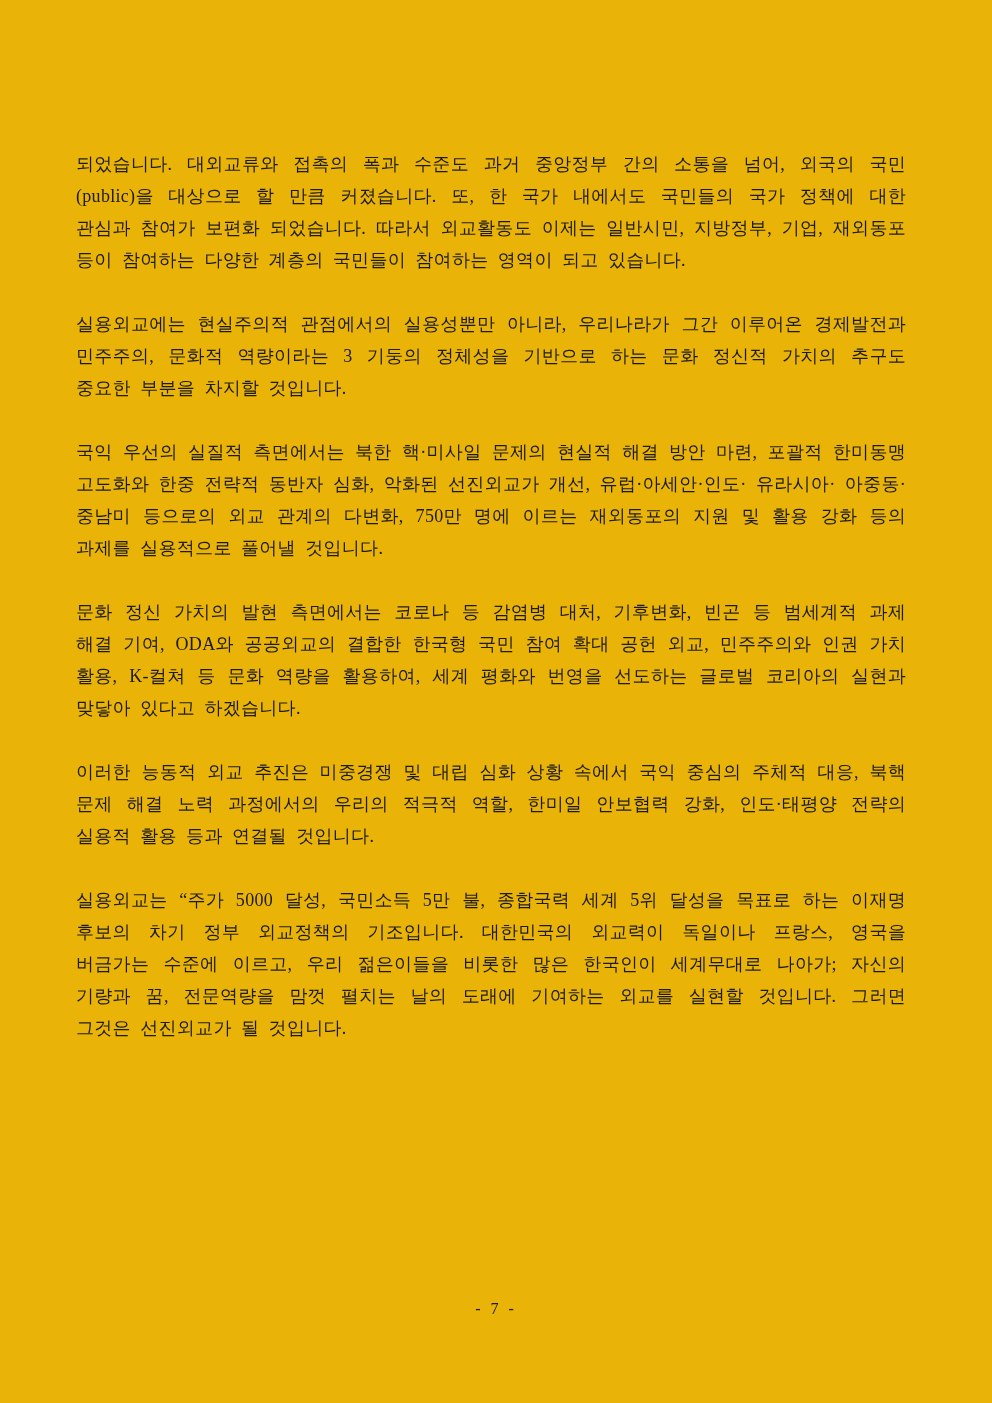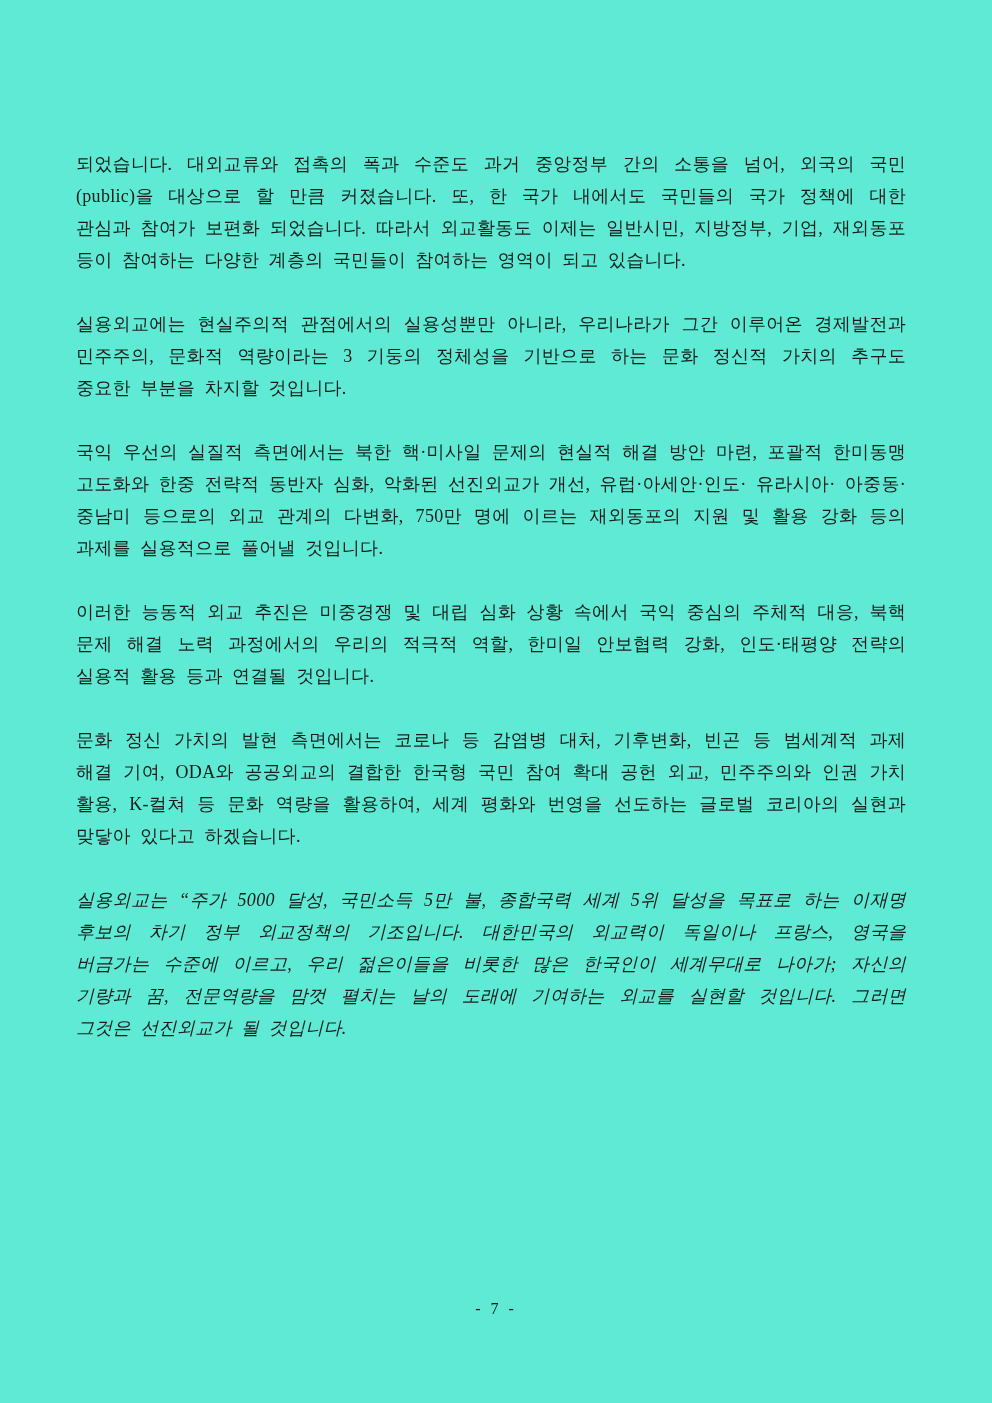--- a/index.html
+++ b/index.html
@@ -11,41 +11,40 @@
     width: 992px;
     height: 1403px;
     position: relative;
     font-family: "Liberation Serif", "DejaVu Serif", serif;
     color: #1b1b1b;
     overflow: hidden;
   }
   .page {
     position: absolute;
     inset: 0;
-    background: #5eead4;
+    background: #eab308;
   }
   .content {
     position: absolute;
     top: 148px;
     left: 76px;
     width: 830px;
   }
   .content p {
     margin: 0 0 32px 0;
     font-size: 18px;
     line-height: 32px;
     text-align: justify;
     text-justify: inter-word;
     word-spacing: 4.5px;
     letter-spacing: 0.3px;
     word-break: keep-all;
   }
   .content p:last-child {
     margin-bottom: 8px;
-    font-style: italic;
   }
   .footer {
     position: absolute;
     top: 1297px;
     left: 0;
     width: 100%;
     text-align: center;
     font-size: 16px;
     line-height: 24px;
     letter-spacing: 3px;
@@ -53,18 +52,18 @@
   }
 </style>
 </head>
 <body>
 
 <div class="page">
   <div class="content">
     <p>되었습니다. 대외교류와 접촉의 폭과 수준도 과거 중앙정부 간의 소통을 넘어, 외국의 국민(public)을 대상으로 할 만큼 커졌습니다. 또, 한 국가 내에서도 국민들의 국가 정책에 대한 관심과 참여가 보편화 되었습니다. 따라서 외교활동도 이제는 일반시민, 지방정부, 기업, 재외동포 등이 참여하는 다양한 계층의 국민들이 참여하는 영역이 되고 있습니다.</p>
     <p>실용외교에는 현실주의적 관점에서의 실용성뿐만 아니라, 우리나라가 그간 이루어온 경제발전과 민주주의, 문화적 역량이라는 3 기둥의 정체성을 기반으로 하는 문화 정신적 가치의 추구도 중요한 부분을 차지할 것입니다.</p>
     <p>국익 우선의 실질적 측면에서는 북한 핵·미사일 문제의 현실적 해결 방안 마련, 포괄적 한미동맹 고도화와 한중 전략적 동반자 심화, 악화된 선진외교가 개선, 유럽·아세안·인도· 유라시아· 아중동· 중남미 등으로의 외교 관계의 다변화, 750만 명에 이르는 재외동포의 지원 및 활용 강화 등의 과제를 실용적으로 풀어낼 것입니다.</p>
+    <p>문화 정신 가치의 발현 측면에서는 코로나 등 감염병 대처, 기후변화, 빈곤 등 범세계적 과제 해결 기여, ODA와 공공외교의 결합한 한국형 국민 참여 확대 공헌 외교, 민주주의와 인권 가치 활용, K-컬쳐 등 문화 역량을 활용하여, 세계 평화와 번영을 선도하는 글로벌 코리아의 실현과 맞닿아 있다고 하겠습니다.</p>
     <p>이러한 능동적 외교 추진은 미중경쟁 및 대립 심화 상황 속에서 국익 중심의 주체적 대응, 북핵 문제 해결 노력 과정에서의 우리의 적극적 역할, 한미일 안보협력 강화, 인도·태평양 전략의 실용적 활용 등과 연결될 것입니다.</p>
-    <p>문화 정신 가치의 발현 측면에서는 코로나 등 감염병 대처, 기후변화, 빈곤 등 범세계적 과제 해결 기여, ODA와 공공외교의 결합한 한국형 국민 참여 확대 공헌 외교, 민주주의와 인권 가치 활용, K-컬쳐 등 문화 역량을 활용하여, 세계 평화와 번영을 선도하는 글로벌 코리아의 실현과 맞닿아 있다고 하겠습니다.</p>
     <p>실용외교는 “주가 5000 달성, 국민소득 5만 불, 종합국력 세계 5위 달성을 목표로 하는 이재명 후보의 차기 정부 외교정책의 기조입니다. 대한민국의 외교력이 독일이나 프랑스, 영국을 버금가는 수준에 이르고, 우리 젊은이들을 비롯한 많은 한국인이 세계무대로 나아가; 자신의 기량과 꿈, 전문역량을 맘껏 펼치는 날의 도래에 기여하는 외교를 실현할 것입니다. 그러면 그것은 선진외교가 될 것입니다.</p>
   </div>
   <div class="footer">- 7 -</div>
 </div>
 
 </body></html>

